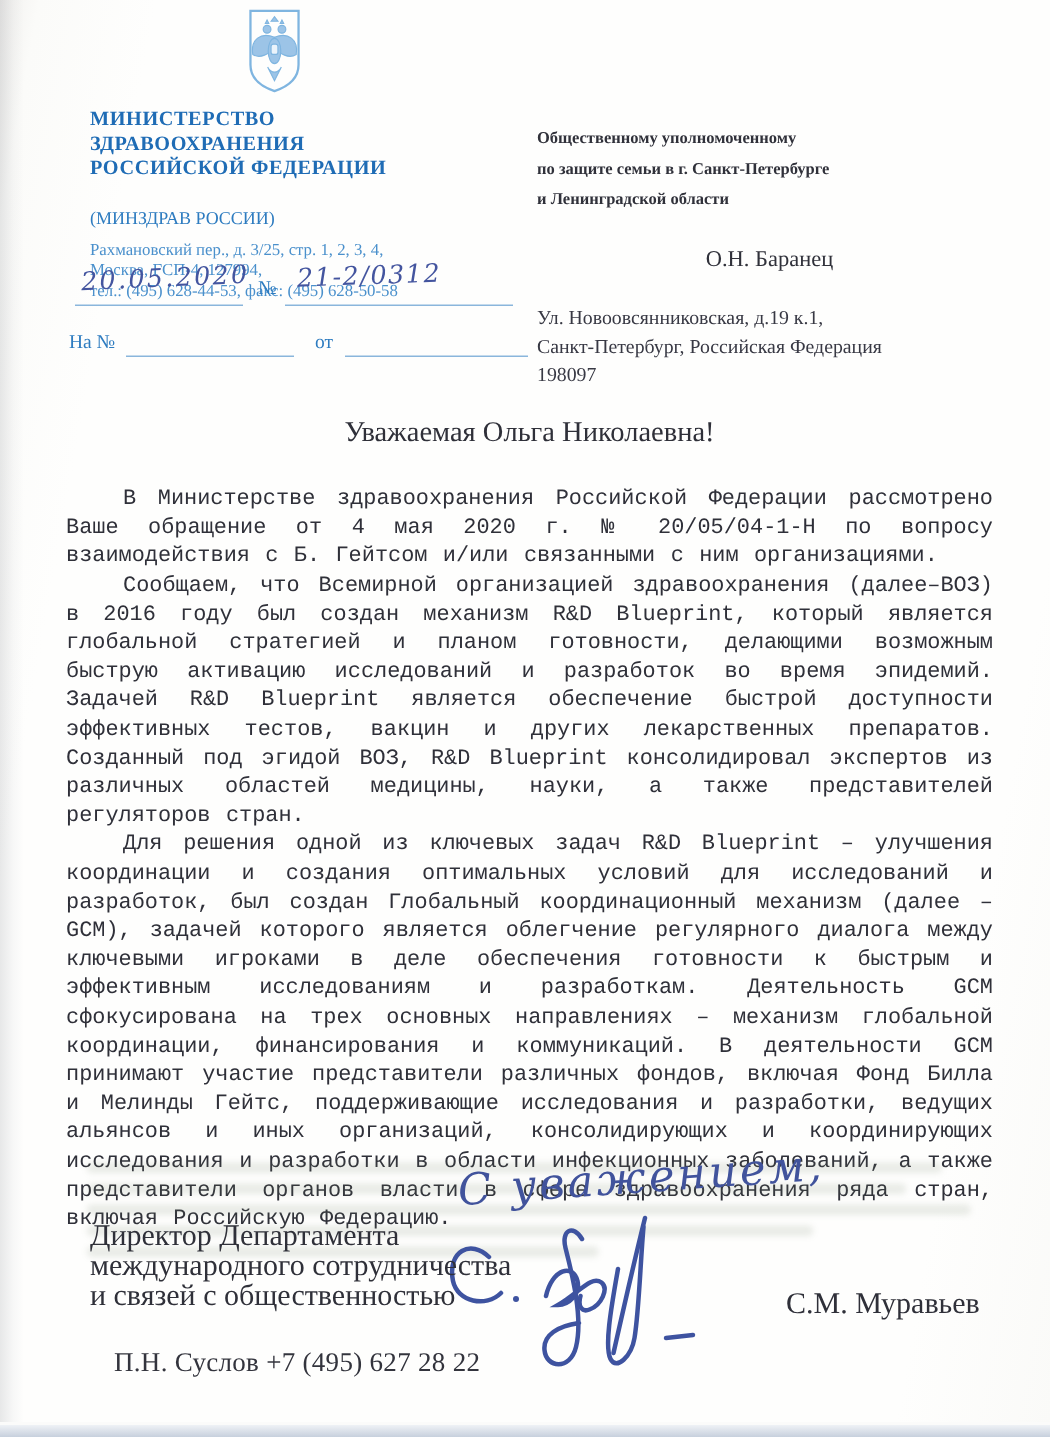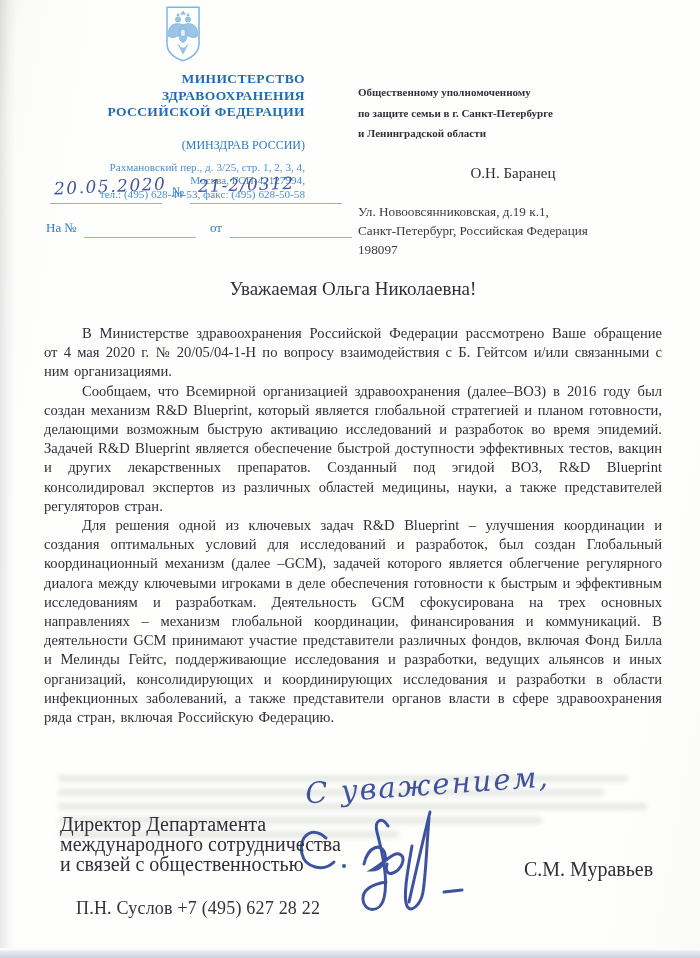--- a/index.html
+++ b/index.html
@@ -23,21 +23,21 @@
   }
   .edge-bottom{
     position:absolute;left:0;bottom:0;width:100%;height:8px;
     background:linear-gradient(to bottom,#eff2f6,#c7d0dd);
     border-top:2px solid #fbfbfa;
   }
 
   
   .letterhead{
     position:absolute;left:60px;top:5px;width:245px;
-    text-align:right;color:#1f6cb5;
+    text-align:left;color:#1f6cb5;
   }
   .emblem{display:block;margin:0 auto 8px auto;}
   .org-line{
     font-weight:bold;font-size:13.5px;line-height:16.5px;letter-spacing:.4px;
     color:#1f6cb5;
   }
   .org-short{font-size:12px;line-height:15px;color:#2e7cc0;margin-top:17px;}
   .lh-address{margin-top:8px;font-size:11.2px;line-height:13.5px;color:#4a90cc;}
 
   
@@ -71,20 +71,21 @@
   .rcp-name{font-size:15px;margin-top:21px;text-align:center;}
   .rcp-addr{margin-top:20px;font-size:13.2px;line-height:19px;color:#383944;}
 
   
   .body-block{position:absolute;left:44px;top:278px;width:618px;color:#2f3039;}
   .salutation{text-align:center;font-size:19px;margin:0 0 24px 0;}
   .body-block p{
     margin:0;font-size:14.6px;line-height:19.2px;
     text-align:justify;text-indent:38px;
     word-spacing:1.5px;
+    font-family:Liberation Mono, monospace;
   }
 
   
   .sign-area{position:absolute;left:0;top:760px;width:700px;height:160px;}
   .bleed{position:absolute;left:58px;top:8px;width:620px;height:92px;opacity:.5;}
   .bleed div{
     background:rgba(112,128,104,.30);
     height:7px;border-radius:3px;
     filter:blur(2px);
     margin:7px 0;

